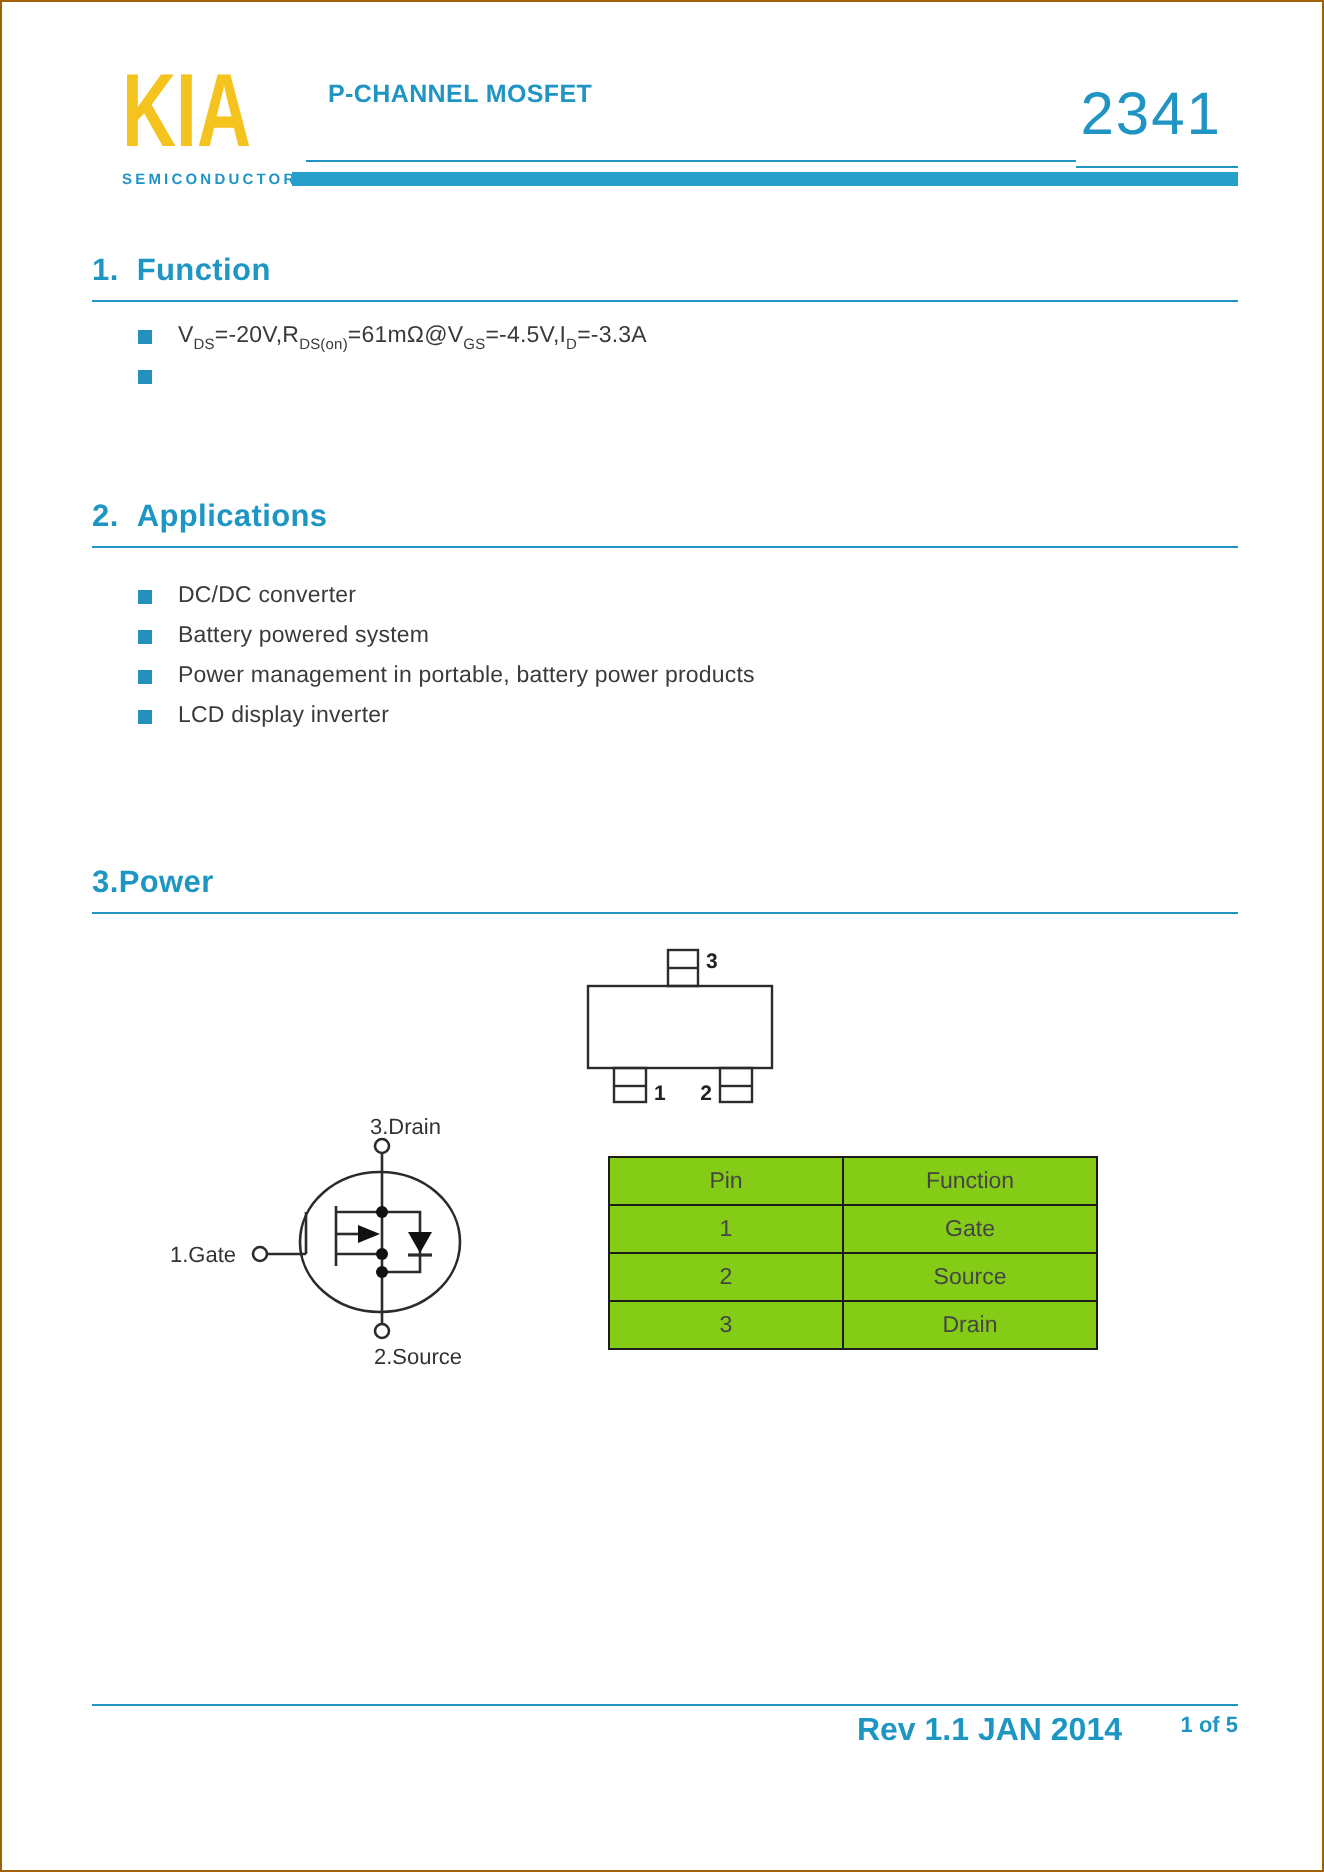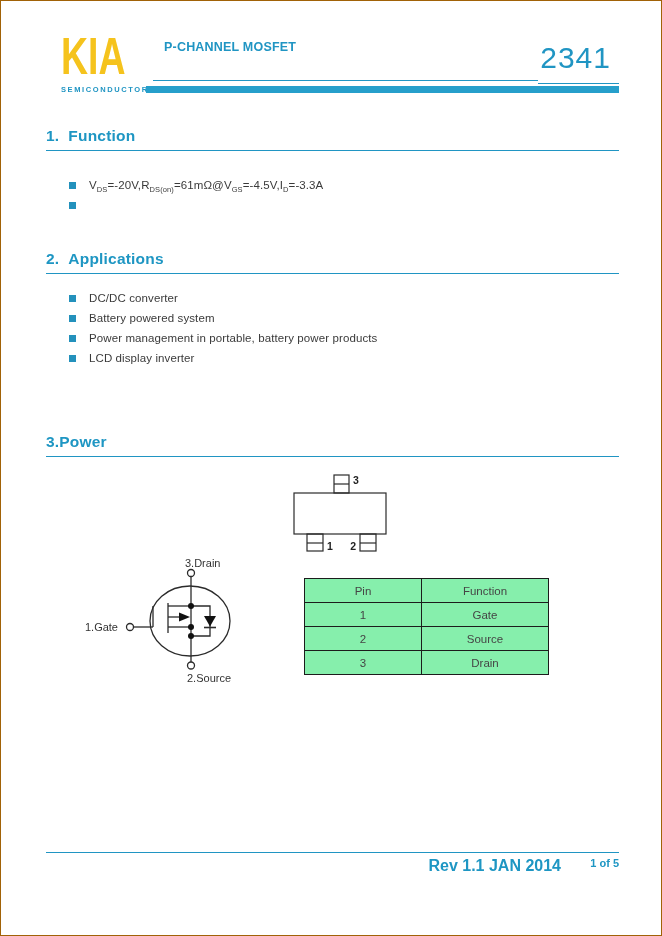--- a/index.html
+++ b/index.html
@@ -36,41 +36,41 @@
   .section { position:absolute; left:45px; width:573px; }
   .sec-head { display:flex; align-items:baseline; color:#1E96C3; font-size:15.5px; font-weight:bold; letter-spacing:0.2px; }
   .sec-num { margin-right:9px; }
   .sec-num.tight { margin-right:0; }
   .sec-rule { height:1px; background:#2095C3; margin-top:5px; }
 
   #sec-features { top:126px; }
   #sec-applications { top:249px; }
   #sec-symbol { top:432px; }
 
-  .bullet-list { margin-top:24px; }
+  .bullet-list { margin-top:7px; }
   .bullet-list.apps { margin-top:14px; }
   .bullet-row { display:flex; align-items:center; height:20px; }
   .bullet { width:7px; height:7px; background:#2391BC; margin-left:23px; margin-right:13px; flex:0 0 auto; }
   .bullet-text { font-size:11.5px; color:#3A3A3A; letter-spacing:0.1px; }
   .bullet-text sub { font-size:7.5px; line-height:0; }
 
   
   svg text { font-family:"Liberation Sans", sans-serif; }
   #package-svg { position:absolute; left:285px; top:470px; }
   #mosfet-svg  { position:absolute; left:70px;  top:552px; }
 
   
   .pin-table {
     position:absolute; left:303px; top:577px;
     border-collapse:collapse; table-layout:fixed;
   }
   .pin-table td, .pin-table th {
     border:1px solid #1c1c1c; height:23px; padding:0;
     font-size:11.5px; font-weight:400; color:#454545; text-align:center;
-    background:#86efac;
+    background:#84cc16;
   }
   .col-pin { width:117px; } .col-fn { width:127px; }
 
   
   .footer-rule { position:absolute; left:45px; top:851px; width:573px; height:1px; background:#2095C3; }
   .footer-page { position:absolute; left:45px; top:856px; width:573px; text-align:right;
                  color:#1E96C3; font-size:11px; font-weight:bold; }
   .footer-rev  { position:absolute; right:100px; top:856px;
                  color:#1E96C3; font-size:16px; font-weight:bold; }
 </style>

